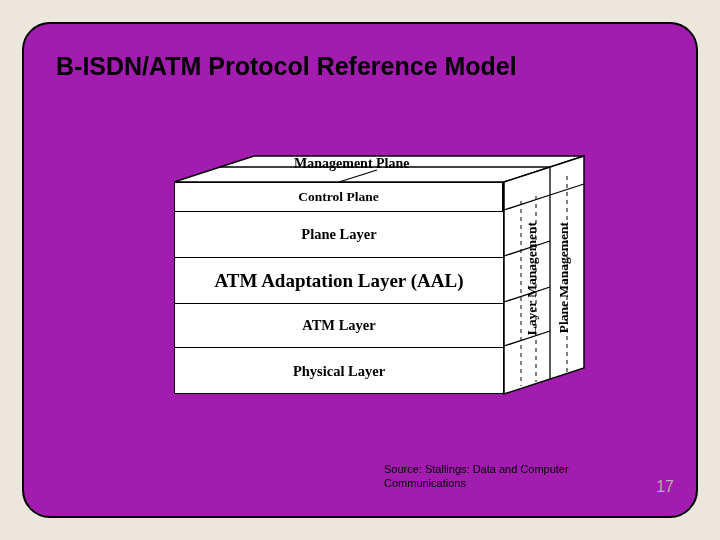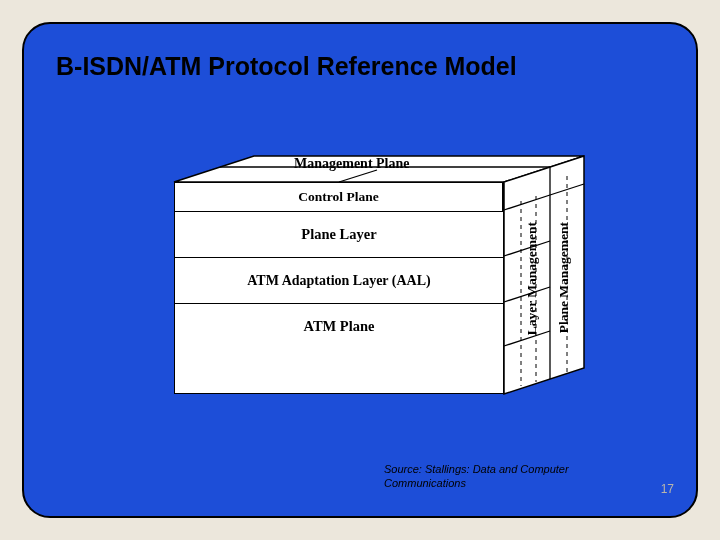--- a/index.html
+++ b/index.html
@@ -10,21 +10,21 @@
     background: #ece7dc;
     font-family: Arial, Helvetica, sans-serif;
     overflow: hidden;
   }
   .slide {
     position: absolute;
     left: 22px;
     top: 22px;
     width: 676px;
     height: 496px;
-    background: #1d4ed8;
+    background: #a21caf;
     border: 2px solid #000;
     border-radius: 28px;
     box-sizing: border-box;
   }
   .title {
     position: absolute;
     left: 32px;
     top: 28px;
     font-size: 25px;
     font-weight: bold;
@@ -68,21 +68,21 @@
     flex: 1;
     display: flex;
     align-items: center;
     justify-content: center;
     font-weight: bold;
     font-family: "Times New Roman", Times, serif;
     font-size: 13.5px;
   }
   .plane-cell.left { border-right: 1.5px solid #000; }
   .higher { height: 46px; font-size: 14.5px; }
-  .aal    { height: 46px; font-size: 14px; }
+  .aal    { height: 46px; font-size: 19px; }
   .atm    { height: 44px; font-size: 14.5px; }
   .phys   { height: 46px; font-size: 14.5px; }
   .top-label {
     position: absolute;
     left: 120px;
     top: 0;
     font-weight: bold;
     font-size: 14px;
     color: #000;
     white-space: nowrap;
@@ -101,27 +101,26 @@
   .label-layer-mgmt { left: 350px; top: 66px; }
   .label-plane-mgmt { left: 382px; top: 66px; }
   .source {
     position: absolute;
     left: 360px;
     bottom: 26px;
     width: 190px;
     font-size: 11px;
     line-height: 14px;
     color: #000;
-    font-style: italic;
   }
   .pagenum {
     position: absolute;
     right: 22px;
     bottom: 20px;
-    font-size: 12px;
+    font-size: 16px;
     color: #b9b5aa;
   }
   svg { position: absolute; left: 0; top: 0; overflow: visible; }
 </style>
 </head>
 <body>
 
 <div class="slide">
   <div class="title">B-ISDN/ATM Protocol Reference Model</div>
 
@@ -154,19 +153,20 @@
 
     <span class="side-label label-layer-mgmt">Layer Management</span>
     <span class="side-label label-plane-mgmt">Plane Management</span>
 
     <div class="front-face">
       <div class="plane-row">
         <div class="plane-cell left">Control Plane</div>
       </div>
       <div class="layer higher">Plane Layer</div>
       <div class="layer aal">ATM Adaptation Layer (AAL)</div>
-      <div class="layer atm">ATM Plane</div>
+      <div class="layer atm">ATM Layer</div>
+      <div class="layer phys">Physical Layer</div>
     </div>
   </div>
 
   <div class="source">Source:  Stallings:  Data and Computer Communications</div>
   <div class="pagenum">17</div>
 </div>
 
 </body></html>

